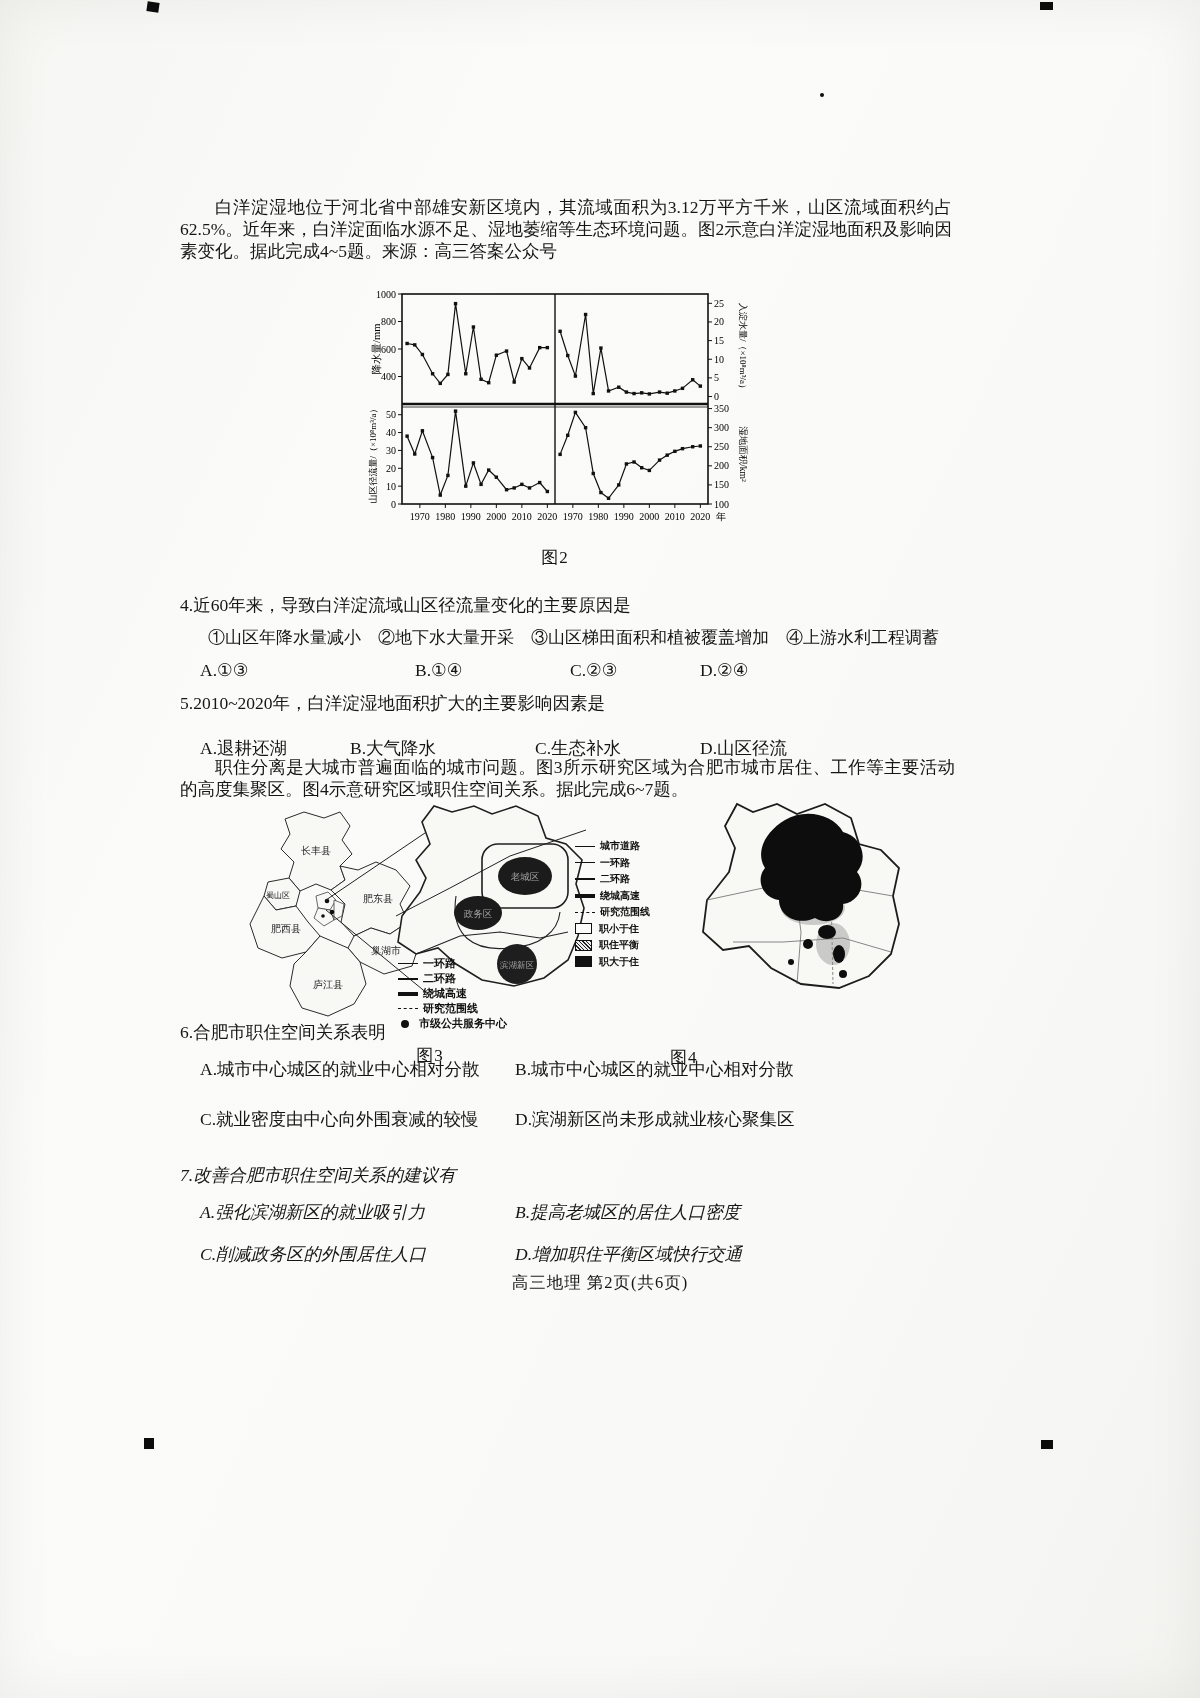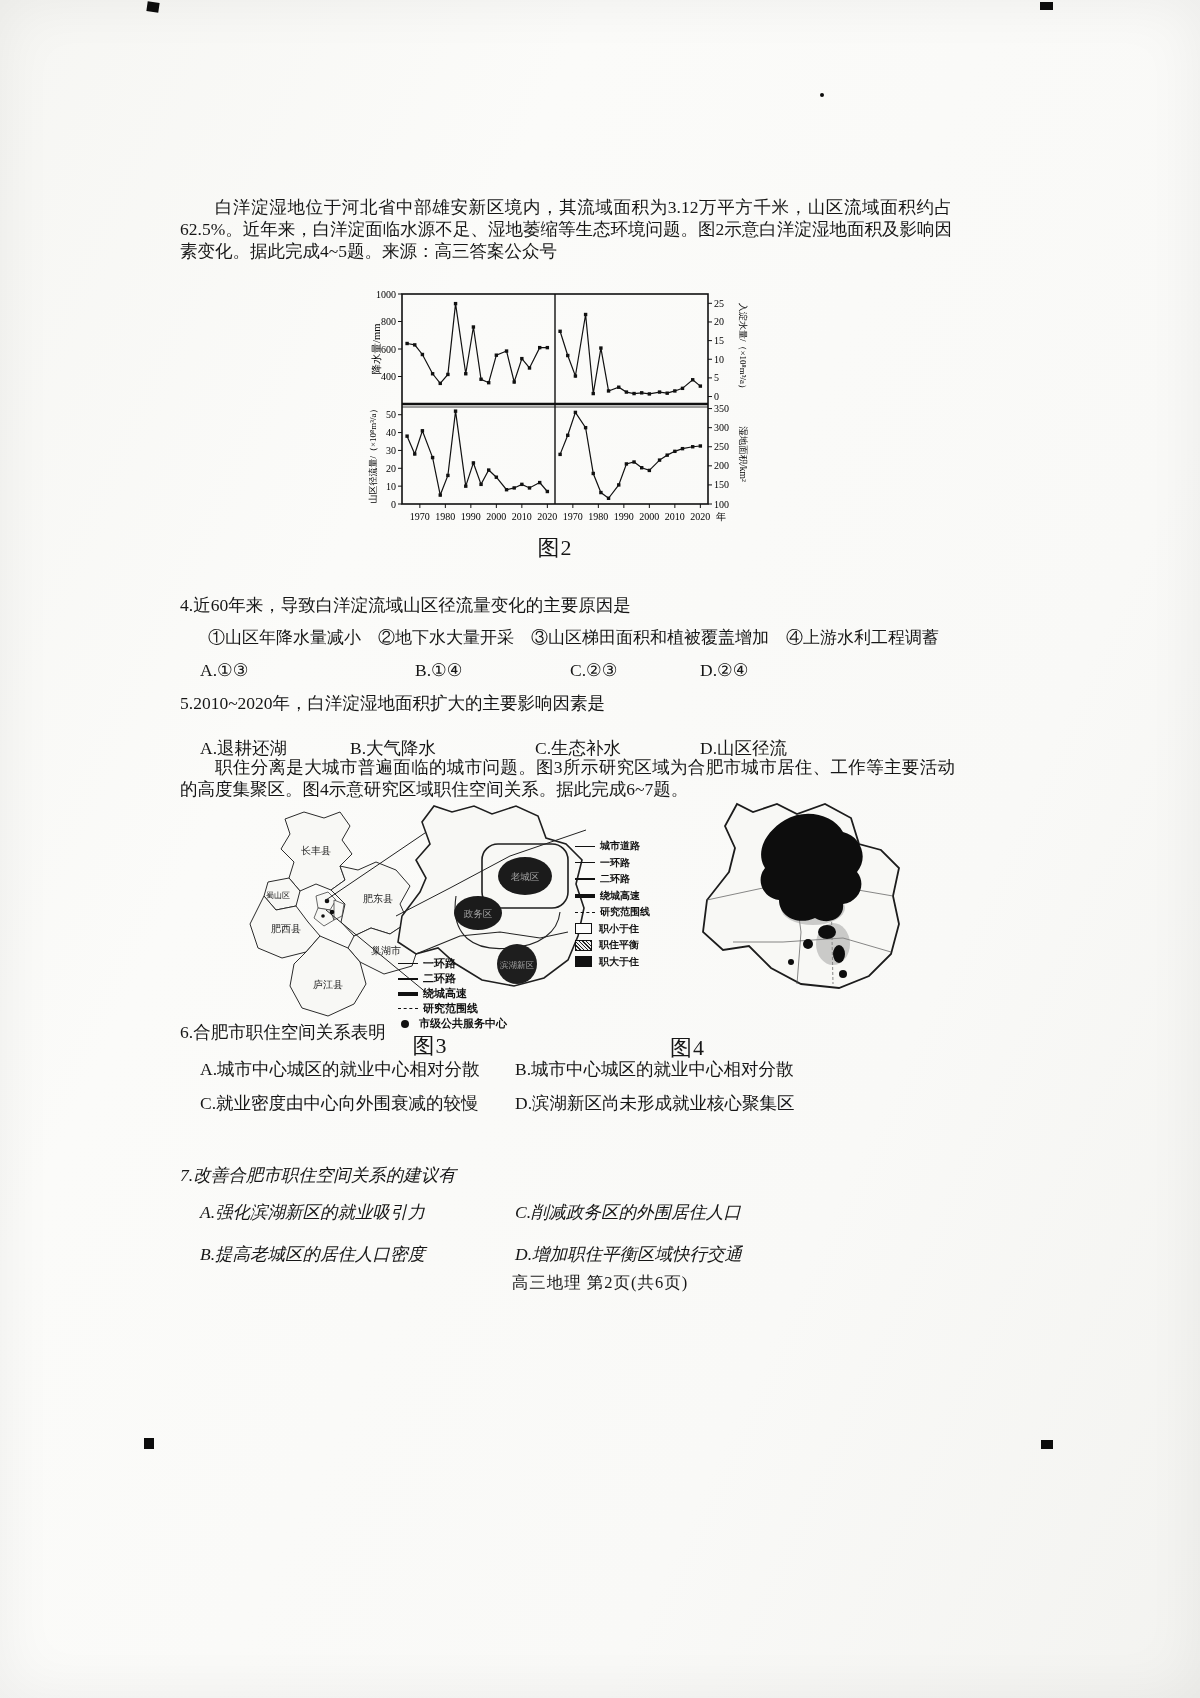--- a/index.html
+++ b/index.html
@@ -7,24 +7,24 @@
         background:linear-gradient(115deg,#f6f6f3 0%,#fbfbf9 30%,#f9f9f7 70%,#f3f3f0 100%);
         font-family:"Liberation Serif","DejaVu Serif",serif;color:#161616;
         box-shadow:inset 0 0 60px rgba(0,0,0,0.06);}
   .abs{position:absolute;}
   .par{margin:0;font-size:17.5px;line-height:22px;text-align:justify;text-indent:2em;}
   .stem{font-size:17.5px;line-height:26px;white-space:nowrap;}
   .subline{font-size:17px;line-height:26px;padding-left:28px;margin-top:7px;white-space:nowrap;}
   .optrow4{display:grid;grid-template-columns:215px 155px 130px auto;padding-left:20px;margin-top:9px;font-size:17.5px;}
   .optrow5{display:grid;grid-template-columns:150px 185px 165px auto;padding-left:20px;margin-top:20px;font-size:17.5px;}
   .optgrid2{display:grid;grid-template-columns:315px auto;padding-left:20px;margin-top:11px;
-            font-size:17.5px;line-height:26px;row-gap:8px;white-space:nowrap;}
+            font-size:17.5px;line-height:26px;row-gap:24px;white-space:nowrap;}
   .optgrid2.g7{row-gap:16px;}
   .figwrap{text-align:center;}
-  .figcap{font-size:22px;margin-top:3px;letter-spacing:1px;}
+  .figcap{font-size:17px;margin-top:16px;letter-spacing:1px;}
   .legend{font-size:11px;line-height:15px;font-weight:600;color:#111;white-space:nowrap;}
   .legend.lg4{font-size:10px;line-height:16.5px;}
   .lg-row{display:flex;align-items:center;}
   .sw{display:inline-block;width:20px;height:0;margin-right:5px;flex:0 0 20px;}
   .sw-thin{border-top:1px solid #111;}
   .sw-med{border-top:2px solid #111;}
   .sw-thick{border-top:4px solid #111;}
   .sw-dash{border-top:1.5px dashed #111;}
   .sw-dot{width:8px;height:8px;flex:0 0 8px;margin:0 10px 0 3px;border-radius:50%;background:#111;border:none;}
   .sw-box{width:15px;height:9px;flex:0 0 15px;border:1.2px solid #111;background:#fdfdfc;margin-right:7px;}
@@ -376,21 +376,21 @@
       <span>B.城市中心城区的就业中心相对分散</span>
       <span>C.就业密度由中心向外围衰减的较慢</span>
       <span>D.滨湖新区尚未形成就业核心聚集区</span>
     </div>
   </div>
 
   <div class="abs" style="left:180px;top:1162px;width:790px;font-style:italic;">
     <div class="stem">7.改善合肥市职住空间关系的建议有</div>
     <div class="optgrid2 g7">
       <span>A.强化滨湖新区的就业吸引力</span>
+      <span>B.提高老城区的居住人口密度</span>
       <span>C.削减政务区的外围居住人口</span>
-      <span>B.提高老城区的居住人口密度</span>
       <span>D.增加职住平衡区域快行交通</span>
     </div>
   </div>
 
   <div class="abs footer" style="left:0;top:1272px;">高三地理 第2页(共6页)</div>
 
 </div>
 
 </body></html>

